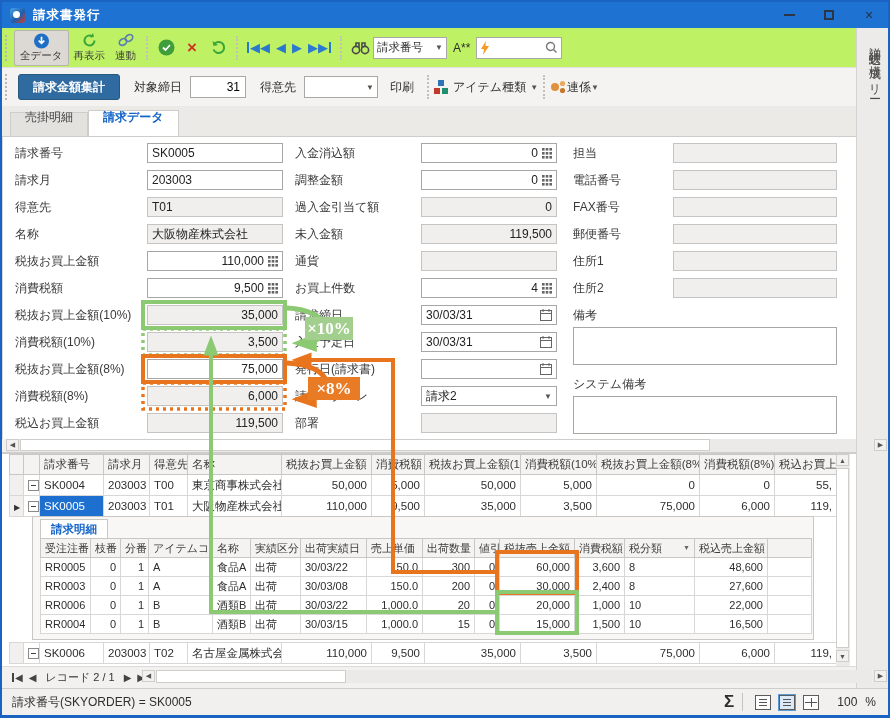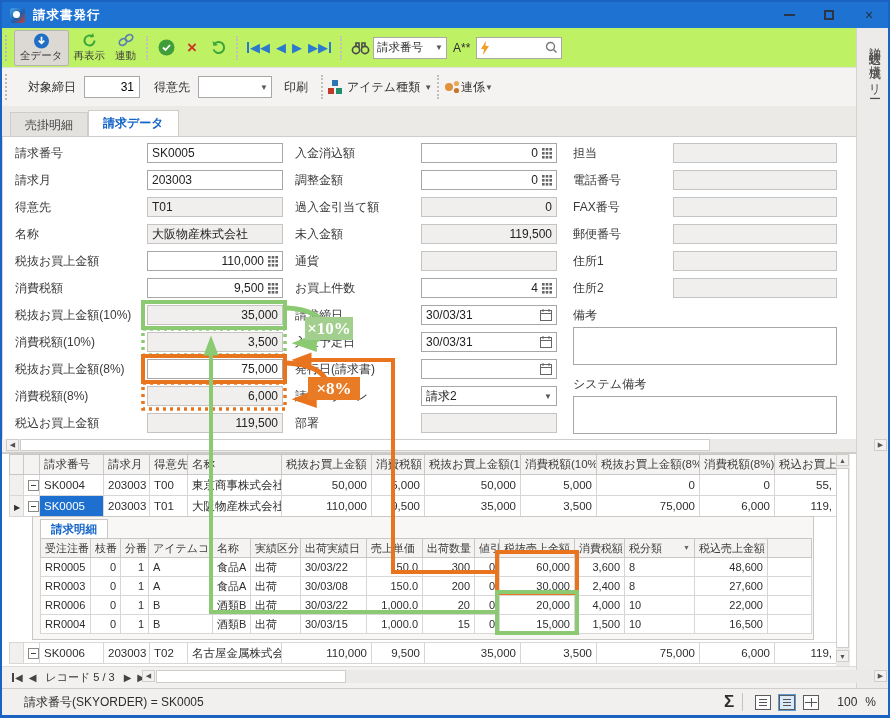--- a/index.html
+++ b/index.html
@@ -26,21 +26,21 @@
 .navg{color:#2b79cf;font-size:13px;display:flex;align-items:center;margin:0 3px}
 .navg .bar{width:2px;height:11px;background:#2b79cf;margin:0 1px}
 .combo{height:22px;background:#fff;border:1px solid #a9a8a7;display:flex;align-items:center;font-size:11.5px;color:#333;padding:0 3px}
 .combo .dd{margin-left:auto;font-size:8px;color:#555;padding-left:4px}
 #searchbox{width:86px;height:22px;background:#fff;border:1px solid #a9a8a7;display:flex;align-items:center;padding:0 3px}
 #aggbtn{height:26px;padding:0 14px;margin-left:4px;background:#2f6ba1;border:1px solid #27597f;border-radius:3px;color:#fff;font-size:12px;font-weight:bold;display:flex;align-items:center}
 .tblabel{font-size:12px;color:#2f2f2f;margin:0 8px}
 .tbfield{width:56px;height:22px;background:#fff;border:1px solid #a9a8a7;font-size:12px;display:flex;align-items:center;justify-content:flex-end;padding:0 5px}
 
 #tabstrip{position:absolute;left:0;top:104px;width:854px;height:31px;background:#eceae7;border-bottom:1px solid #cfcdca;display:flex;align-items:flex-end;padding-left:8px}
-.tab{height:24px;padding:4px 14px;font-size:12px;display:flex;align-items:flex-start;border:1px solid #cfcdca;border-bottom:none;background:#e4e2df;color:#444}
+.tab{height:24px;padding:10px 14px;font-size:12px;display:flex;align-items:flex-end;border:1px solid #cfcdca;border-bottom:none;background:#e4e2df;color:#444}
 .tab.active{background:#fff;color:#1464c8;font-weight:bold;height:26px}
 
 #formpane{position:absolute;left:0;top:135px;width:854px;height:302px;background:#fff;border-left:1px solid #d8d6d4}
 .fcol{position:absolute;top:6px}
 .fr{height:20px;margin-bottom:7px;display:flex;align-items:center}
 .flabel{font-size:12px;color:#3a3a3a;flex-shrink:0}
 .field{height:20px;border:1px solid #a8a7a6;background:#fff;display:flex;align-items:center;padding:0 4px;font-size:12px;color:#222;overflow:hidden}
 .field.ro{background:#f0efee;border-color:#c6c4c2}
 .fval{flex:1;white-space:nowrap}
 .fval.num{text-align:right}
@@ -174,20 +174,23 @@
       <span style="flex:1"></span>
       <svg width="13" height="13" viewBox="0 0 13 13">
           <circle cx="5.5" cy="5.5" r="4" stroke="#777" stroke-width="1.4" fill="none"></circle>
           <path d="M8.5 8.5l3 3" stroke="#777" stroke-width="1.4"></path>
         </svg>
     </div>
   </div>
 
   <div id="tb2">
     <div class="grip"></div>
+    <div id="aggbtn">
+        <span>請求金額集計</span>
+      </div>
     <span class="tblabel" style="margin-left:14px">対象締日</span>
     <div class="tbfield">
         <span>31</span>
       </div>
     <span class="tblabel" style="margin-left:14px">得意先</span>
     <div class="combo" style="width:74px">
       <span></span>
       <span class="dd">▼</span>
     </div>
     <span class="tblabel" style="margin-left:12px">印刷</span>
@@ -640,21 +643,21 @@
         <td class="r">0</td>
         <td class="r">1</td>
         <td>B</td>
         <td>酒類B</td>
         <td>出荷</td>
         <td>30/03/22</td>
         <td class="r">1,000.0</td>
         <td class="r">20</td>
         <td class="r">0</td>
         <td class="r">20,000</td>
-        <td class="r">4,000</td>
+        <td class="r">1,000</td>
         <td>10</td>
         <td class="r">22,000</td>
         <td></td>
       </tr>
       <tr>
         <td>RR0004</td>
         <td class="r">0</td>
         <td class="r">1</td>
         <td>B</td>
         <td>酒類B</td>
@@ -710,31 +713,31 @@
 
   <div class="track" style="left:834px;top:452px;width:14px;height:212px"></div>
   <div class="sbtn" style="left:834px;top:452px">▲</div>
   <div class="thumb" style="left:834px;top:466px;width:13px;height:180px"></div>
   <div class="sbtn" style="left:834px;top:648px">▼</div>
 
   <div id="recnav">
     <span style="width:6px"></span>
     <span class="nbtn"><span class="bar"></span>◀</span>
     <span class="nbtn">◀</span>
-    <span style="margin:0 6px">レコード 5 / 3</span>
+    <span style="margin:0 6px">レコード 2 / 1</span>
     <span class="nbtn">▶</span>
     <span class="nbtn">▶<span class="bar"></span></span>
   </div>
   <div class="sbtn" style="left:140px;top:668px">◀</div>
   <div class="track" style="left:154px;top:668px;width:716px;height:13px"></div>
   <div class="thumb" style="left:154px;top:668px;width:190px;height:13px"></div>
   <div class="sbtn" style="left:872px;top:668px;z-index:5">▶</div>
 
   <div id="statusbar">
-    <span style="margin-left:22px">請求番号(SKYORDER) = SK0005</span>
+    <span style="margin-left:10px">請求番号(SKYORDER) = SK0005</span>
     <span style="margin-left:auto;font-size:17px;font-weight:bold">Σ</span>
     <span style="width:1px;height:18px;background:#c5c3c1;margin:0 8px"></span>
     <span class="sic">
         <i style="top:3px"></i>
         <i style="top:6px"></i>
         <i style="top:9px"></i>
       </span>
     <span class="sic s">
         <i style="top:3px"></i>
         <i style="top:6px"></i>

